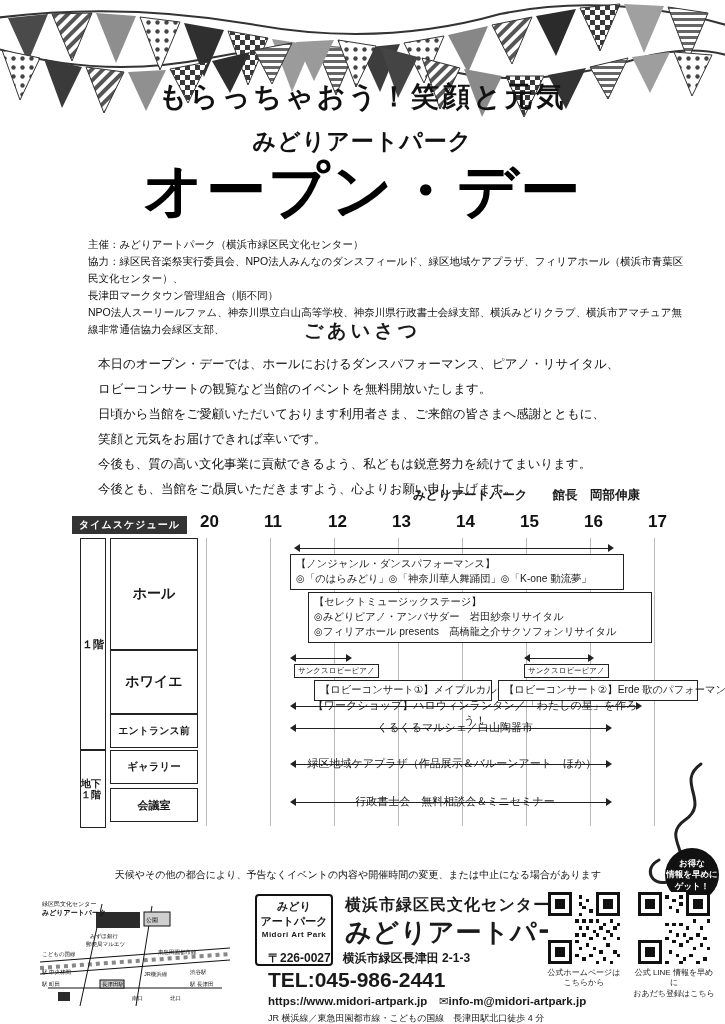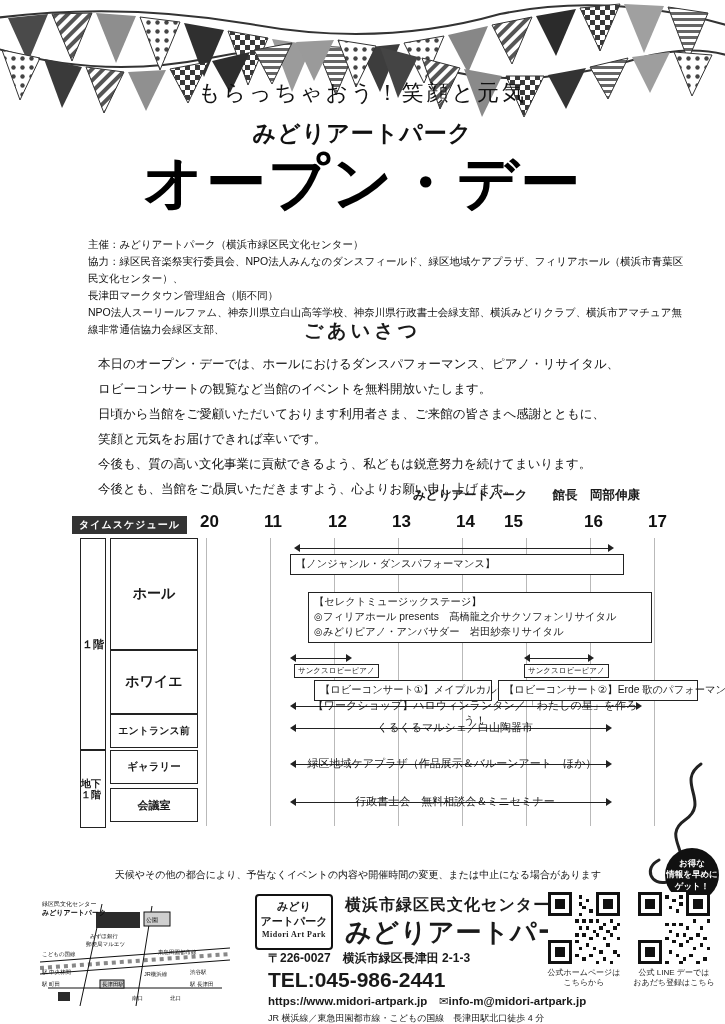--- a/index.html
+++ b/index.html
@@ -9,21 +9,21 @@
     color:#1a1a1a;overflow:hidden;position:relative;
   }
   .page{position:relative;width:725px;height:1024px;}
 
   
   .bunting{position:absolute;top:0;left:0;width:725px;height:120px;}
   .bunting svg{display:block;}
 
   
   .head{position:absolute;top:78px;left:0;width:725px;text-align:center;}
-  .head .tagline{font-size:22px;font-weight:normal;letter-spacing:3px;color:#111;}
+  .head .tagline{font-size:28px;font-weight:bold;letter-spacing:3px;color:#111;}
   .head .sub{font-size:23px;font-weight:bold;letter-spacing:1px;margin-top:10px;color:#111;}
   .head .title{font-size:60px;font-weight:bold;letter-spacing:2px;margin-top:2px;line-height:1.05;color:#000;}
 
   
   .orgs{position:absolute;top:236px;left:88px;width:600px;font-size:10.5px;line-height:1.62;color:#111;}
 
   
   .greet-title{position:absolute;top:318px;left:0;width:725px;text-align:center;font-size:19px;font-weight:bold;letter-spacing:4px;}
   .greet-body{position:absolute;top:352px;left:98px;width:560px;font-size:12.5px;line-height:2.0;color:#111;}
   .greet-sign{position:absolute;top:487px;left:0;width:640px;text-align:right;font-size:12.5px;font-weight:bold;}
@@ -48,21 +48,21 @@
   .arrow .lt{left:0;border-right:6px solid #222;}
   .arrow .rt{right:0;border-left:6px solid #222;}
   .tag{position:absolute;border:1px solid #222;background:#fff;font-size:7.5px;padding:1px 3px;white-space:nowrap;}
   .plain{position:absolute;font-size:11px;text-align:center;}
 
   .note{position:absolute;top:868px;left:0;width:716px;text-align:center;font-size:10px;color:#111;}
 
   
   .footer{position:absolute;top:886px;left:0;width:725px;height:138px;}
   .map{position:absolute;left:40px;top:10px;width:190px;height:110px;}
-  .logo{position:absolute;left:255px;top:8px;width:78px;height:56px;border:2px solid #111;border-radius:4px;text-align:center;font-size:11px;font-weight:bold;line-height:1.35;padding-top:3px;box-sizing:border-box;font-family:Liberation Serif, serif;}
+  .logo{position:absolute;left:255px;top:8px;width:78px;height:72px;border:2px solid #111;border-radius:4px;text-align:center;font-size:11px;font-weight:bold;line-height:1.35;padding-top:3px;box-sizing:border-box;}
   .logo .mp{font-size:8px;letter-spacing:.5px;margin-top:1px;}
   .fname1{position:absolute;left:345px;top:9px;font-size:16px;font-weight:bold;letter-spacing:1px;}
   .fname2{position:absolute;left:345px;top:29px;font-size:26px;font-weight:bold;letter-spacing:1px;}
   .faddr{position:absolute;left:268px;top:64px;font-size:12px;font-weight:bold;}
   .ftel{position:absolute;left:268px;top:82px;font-size:21px;font-weight:bold;letter-spacing:0px;}
   .furl{position:absolute;left:268px;top:108px;font-size:11.5px;font-weight:bold;}
   .faccess{position:absolute;left:268px;top:126px;font-size:9px;}
   .qr{position:absolute;top:6px;width:72px;height:72px;}
   .qrcap{position:absolute;top:82px;font-size:8px;text-align:center;line-height:1.3;width:84px;}
   .badge{position:absolute;right:6px;top:848px;width:54px;height:54px;border-radius:50%;background:#111;color:#fff;font-size:8.5px;font-weight:bold;display:flex;align-items:center;justify-content:center;text-align:center;line-height:1.35;}
@@ -164,21 +164,21 @@
 
   <div class="sched">
     <div class="sched-label">タイムスケジュール</div>
 
     <div class="hours">
       <span style="left:0px">20</span>
       <span style="left:64px">11</span>
       <span style="left:128px">12</span>
       <span style="left:192px">13</span>
       <span style="left:256px">14</span>
-      <span style="left:304px">15</span>
+      <span style="left:320px">15</span>
       <span style="left:384px">16</span>
       <span style="left:448px">17</span>
     </div>
 
     <div class="grid" style="height:288px;">
 
       <div class="vline" style="left:134px;height:288px;"></div>
       <div class="vline" style="left:198px;height:288px;"></div>
       <div class="vline" style="left:262px;height:288px;"></div>
       <div class="vline" style="left:326px;height:288px;"></div>
@@ -210,26 +210,27 @@
         <span>会議室</span>
       </div>
 
       <div class="arrow" style="left:222px;top:6px;width:320px;">
         <span class="lt"></span>
           <span class="bar"></span>
           <span class="rt"></span>
       </div>
       <div class="evt" style="left:218px;top:16px;width:334px;">
         <div class="ln">【ノンジャンル・ダンスパフォーマンス】</div>
+        <div class="ln">◎「のはらみどり」◎「神奈川華人舞踊団」◎「K-one 動流夢」</div>
       </div>
 
       <div class="evt" style="left:236px;top:54px;width:344px;">
         <div class="ln">【セレクトミュージックステージ】</div>
+        <div class="ln">◎みどりピアノ・アンバサダー　岩田紗奈リサイタル</div>
         <div class="ln">◎フィリアホール presents　髙橋龍之介サクソフォンリサイタル</div>
-        <div class="ln">◎みどりピアノ・アンバサダー　岩田紗奈リサイタル</div>
       </div>
 
       <div class="arrow" style="left:218px;top:116px;width:62px;">
         <span class="lt"></span>
           <span class="bar"></span>
           <span class="rt"></span>
       </div>
       <div class="tag" style="left:222px;top:126px;">サンクスロビーピアノ</div>
 
       <div class="arrow" style="left:452px;top:116px;width:70px;">
@@ -445,17 +446,17 @@
         <rect x="9" y="17" width="1" height="1"></rect>
           <rect x="11" y="18" width="1" height="1"></rect>
         <rect x="13" y="19" width="1" height="1"></rect>
           <rect x="15" y="18" width="1" height="1"></rect>
         <rect x="17" y="20" width="1" height="1"></rect>
           <rect x="19" y="19" width="1" height="1"></rect>
         <rect x="8" y="20" width="1" height="1"></rect>
           <rect x="12" y="20" width="1" height="1"></rect>
       </g>
     </svg>
-    <div class="qrcap" style="left:632px;white-space:pre-line;">公式 LINE デーでは
+    <div class="qrcap" style="left:632px;white-space:pre-line;">公式 LINE 情報を早めに
 おあだち登録はこちら</div>
   </div>
 
 </div>
 
 </body></html>

